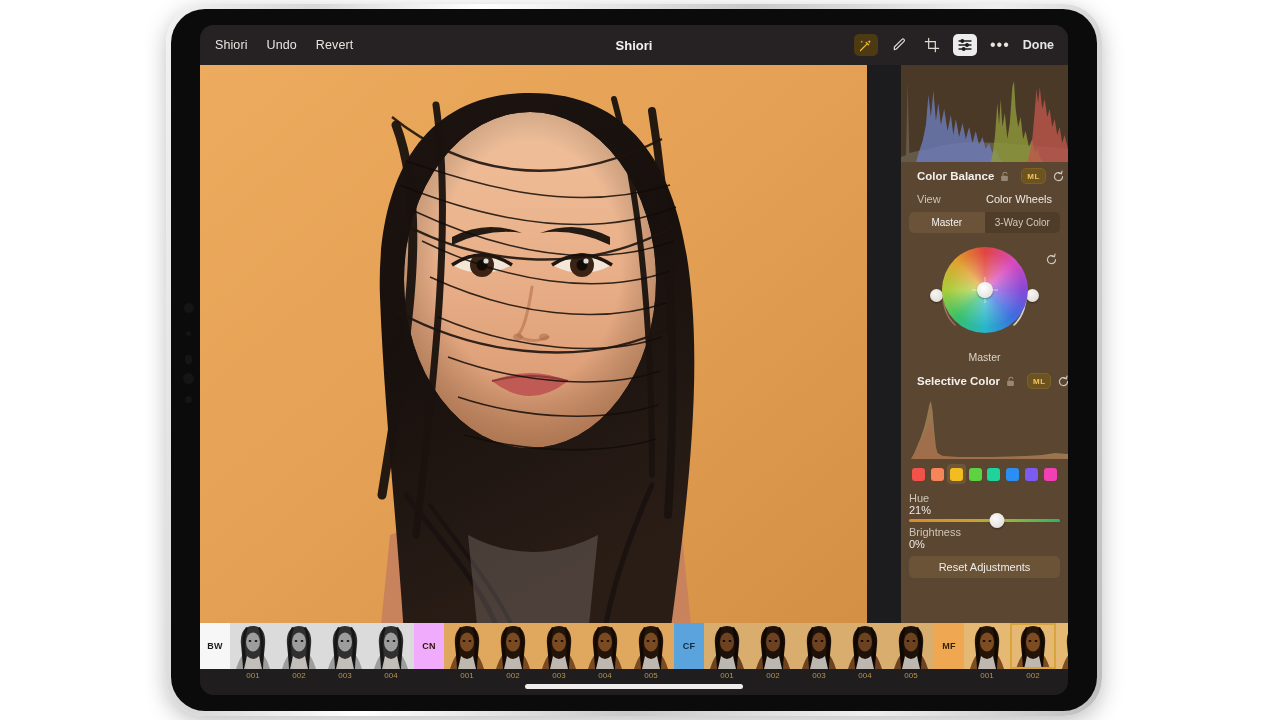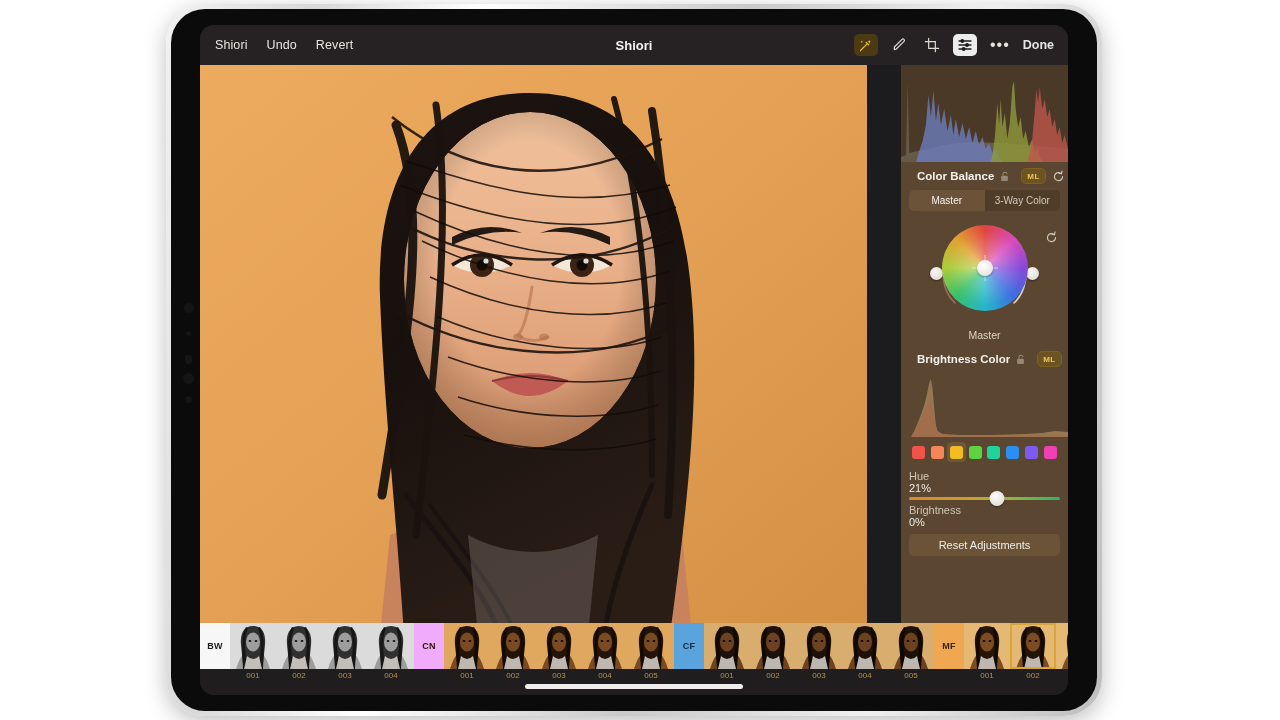--- a/index.html
+++ b/index.html
@@ -421,20 +421,24 @@
             <svg width="13" height="13" viewBox="0 0 16 16" fill="none" stroke="#e4ded4" stroke-width="1.4" stroke-linecap="round">
               <path d="M13 8 A5 5 0 1 1 11 4.1"></path>
               <path d="M12.4 1.2 L11.6 4.6 L8.3 3.9"></path>
             </svg>
           </span>
           <span class="toggle">
             <span class="knob"></span>
           </span>
         </div>
 
+        <div class="row-kv">
+          <span class="k">View</span>
+          <span class="v">Color Wheels</span>
+        </div>
       </div>
 
       <div class="segctl">
         <span class="seg on">Master</span>
         <span class="seg">3-Way Color</span>
       </div>
 
       <div class="wheel-area">
         <svg class="arc left" viewBox="0 0 40 78" fill="none">
           <path d="M34 4 C12 20 10 58 28 74" stroke="#9d6c5e" stroke-width="1.6" stroke-linecap="round"></path>
@@ -455,21 +459,21 @@
           <svg width="13" height="13" viewBox="0 0 16 16" fill="none" stroke="#e4ded4" stroke-width="1.4" stroke-linecap="round">
             <path d="M13 8 A5 5 0 1 1 11 4.1"></path>
             <path d="M12.4 1.2 L11.6 4.6 L8.3 3.9"></path>
           </svg>
         </span>
         <div class="wheel-label">Master</div>
       </div>
 
       <div class="panel">
         <div class="panel-head">
-          <span class="panel-title">Brightness Color</span>
+          <span class="panel-title">Selective Color</span>
           <span class="lock-icon">
             <svg width="9" height="11" viewBox="0 0 12 14" fill="none" stroke="#cabda9" stroke-width="1.4">
               <rect x="1.5" y="6" width="9" height="7" rx="1.4" fill="#cabda9" stroke="none"></rect>
               <path d="M4 6 V4.2 A2.6 2.6 0 0 1 9.4 3.8"></path>
             </svg>
           </span>
           <span class="spacer"></span>
           <span class="ml-badge">ML</span>
           <span class="reset-icon">
             <svg width="13" height="13" viewBox="0 0 16 16" fill="none" stroke="#e4ded4" stroke-width="1.4" stroke-linecap="round">

